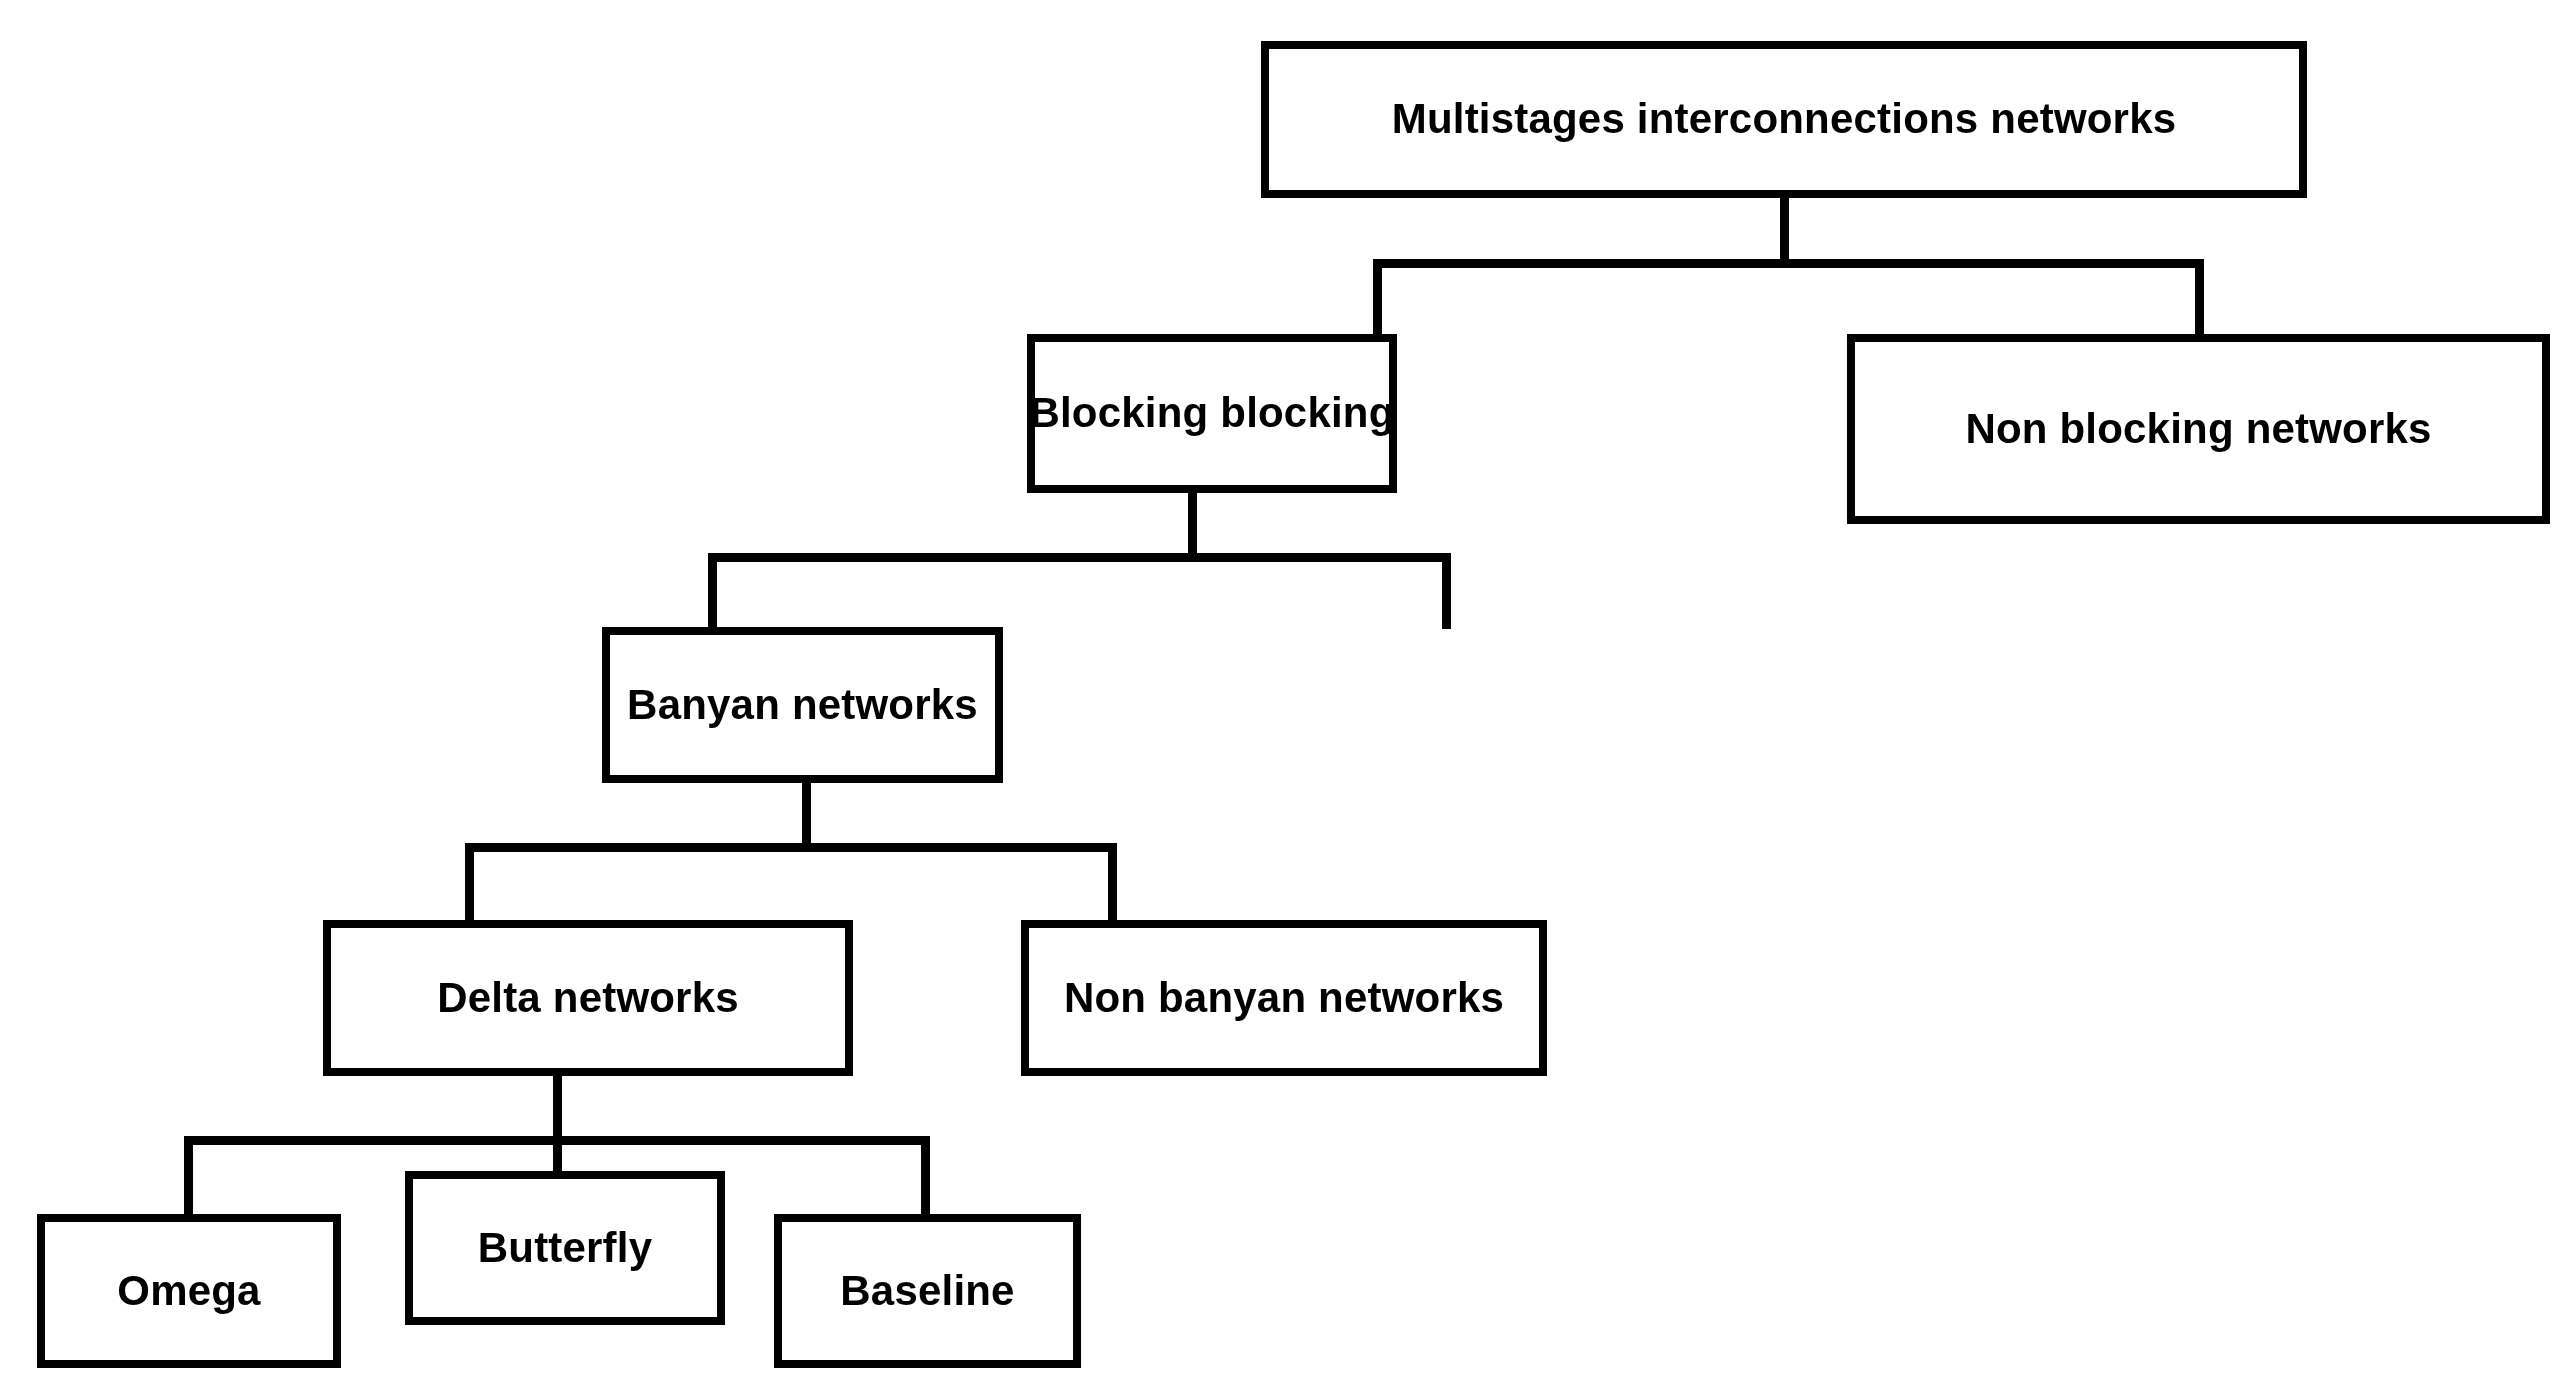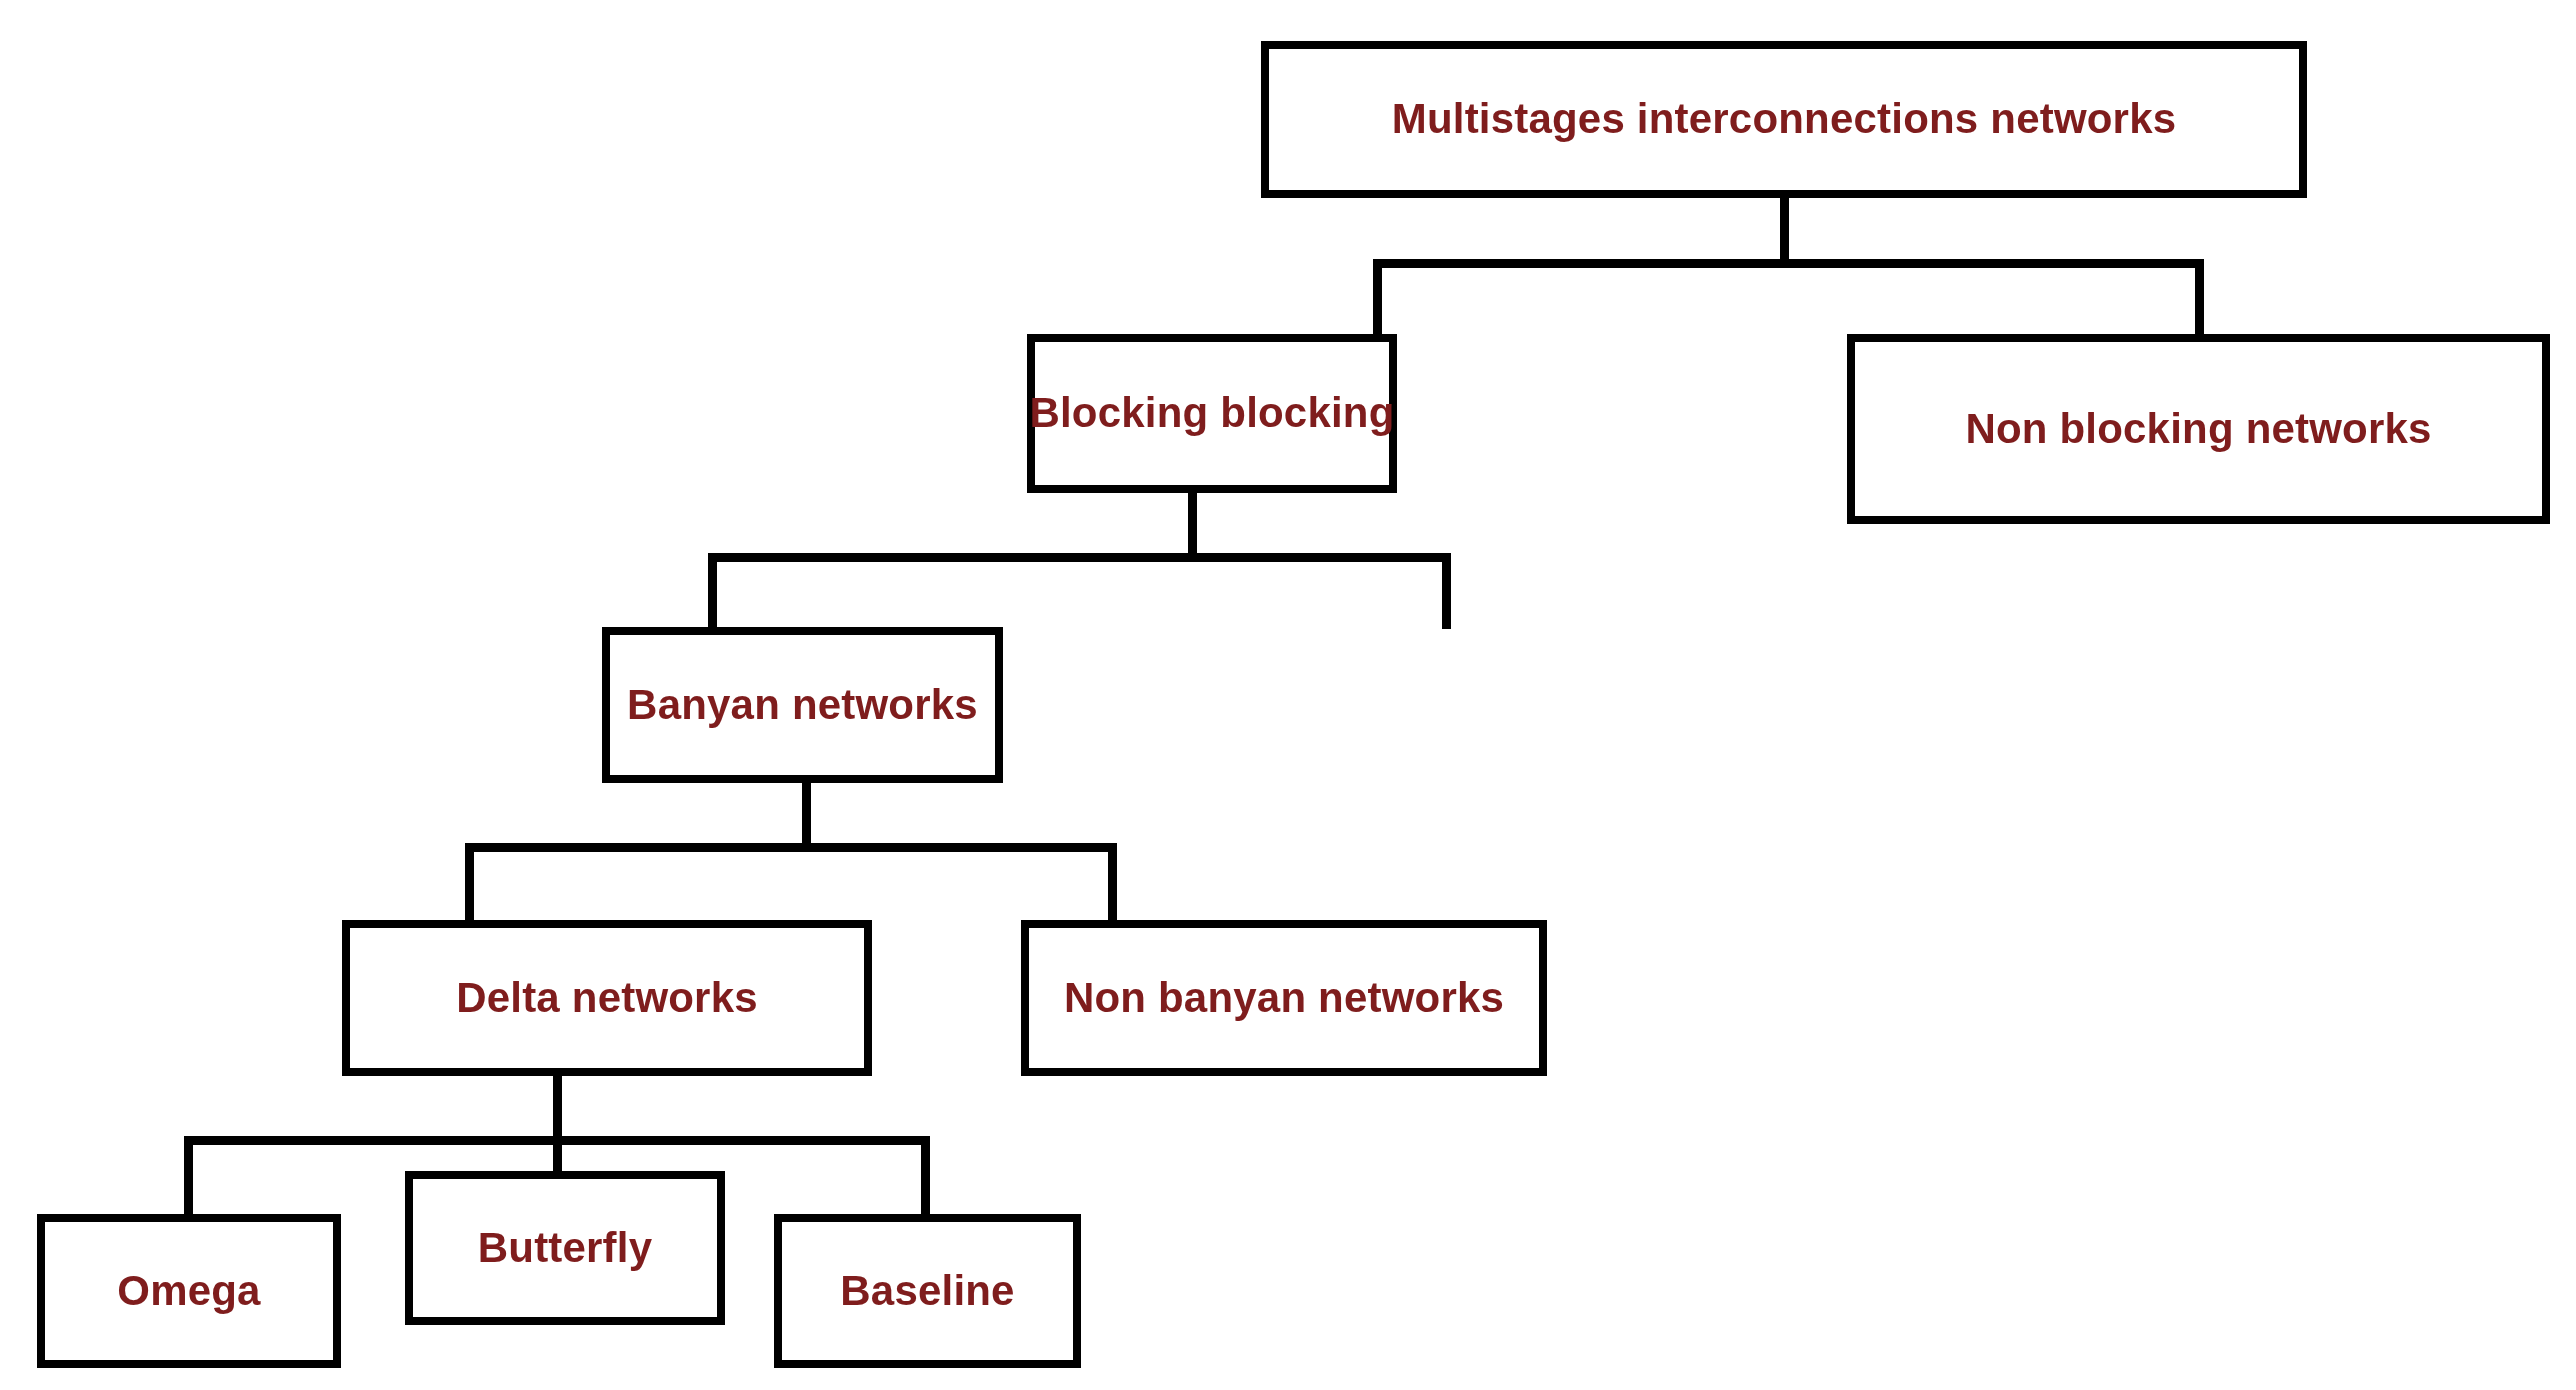--- a/index.html
+++ b/index.html
@@ -25,21 +25,21 @@
     align-items: center;
     justify-content: center;
     text-align: center;
     z-index: 3;
   }
   .node-label {
     font-family: "Liberation Sans", sans-serif;
     font-weight: bold;
     font-size: 42px;
     line-height: 1.05;
-    color: #7f1d1d;
+    color: #000000;
     letter-spacing: 0.2px;
     white-space: nowrap;
     padding: 0 7.8px;
   }
   .conn {
     position: absolute;
     background: #000000;
     z-index: 1;
   }
   .conn-v { width: 8.6px; }
@@ -81,21 +81,21 @@
 
   <div class="node" style="left:1847px; top:334px; width:703px; height:190px;">
     <span class="node-label">Non blocking networks</span>
   </div>
 
   <div class="node" style="left:602px; top:627px; width:401px; height:156px;">
     <span class="node-label">Banyan networks</span>
   </div>
 
 
-  <div class="node" style="left:323px; top:920px; width:530px; height:156px;margin-left:19px;">
+  <div class="node" style="left:323px; top:920px; width:530px; height:156px;">
     <span class="node-label">Delta networks</span>
   </div>
 
   <div class="node" style="left:1021px; top:920px; width:526px; height:156px;">
     <span class="node-label">Non banyan networks</span>
   </div>
 
   <div class="node" style="left:37px; top:1214px; width:304px; height:154px;">
     <span class="node-label">Omega</span>
   </div>

